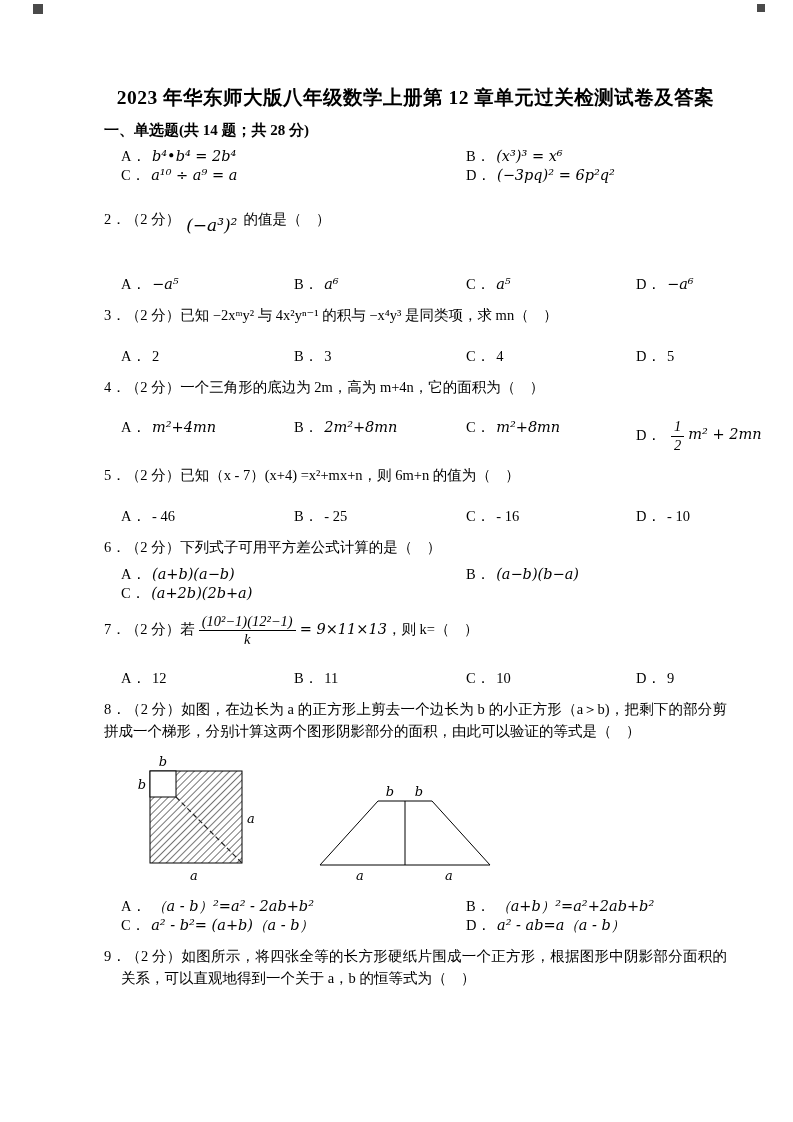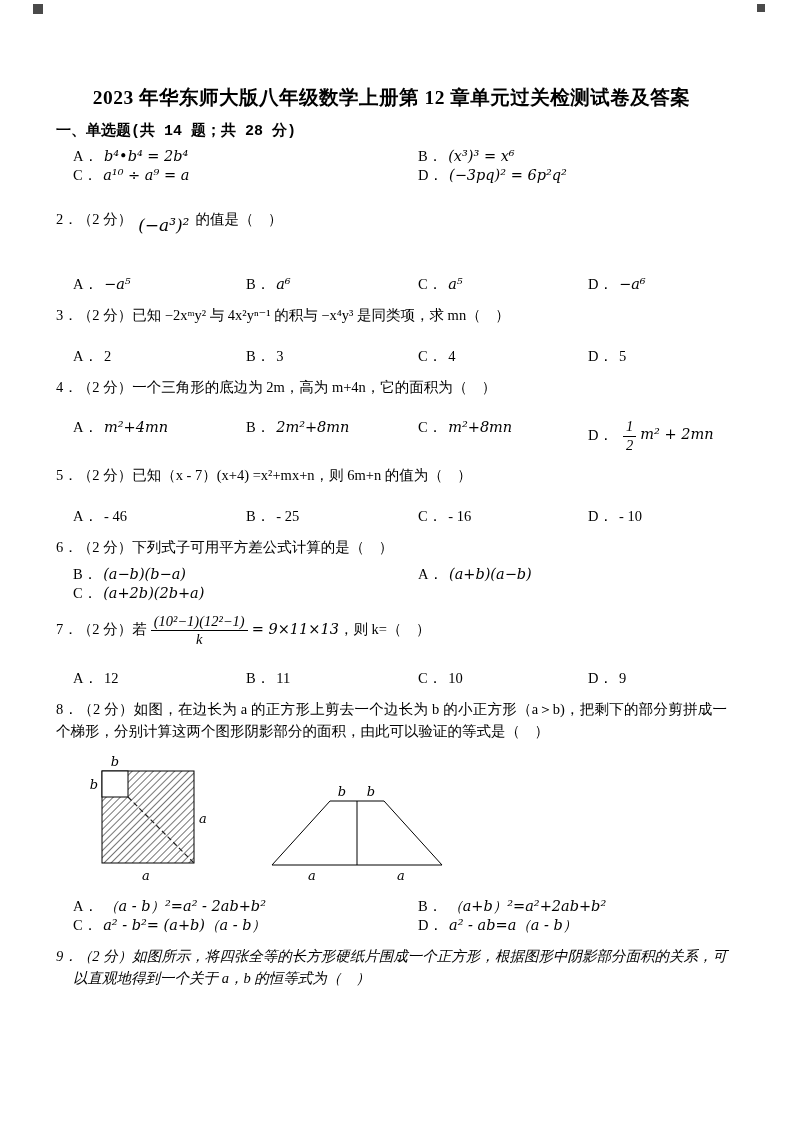--- a/index.html
+++ b/index.html
@@ -2,29 +2,29 @@
 <html><head>
 <meta charset="utf-8">
 <style>
   * { margin:0; padding:0; box-sizing:border-box; }
   html, body { width:793px; }
   body {
     width:793px; height:1122px; background:#ffffff; color:#000;
     font-family:"Liberation Serif","DejaVu Serif",serif;
     font-size:14.5px; overflow:hidden; position:relative;
   }
-  .page { padding:84px 66px 0 56px; }
+  .page { padding:84px 66px 0 104px; }
   .corner-mark { position:absolute; background:#4a4a4a; }
   .corner-mark.left  { left:33px; top:4px; width:10px; height:10px; }
   .corner-mark.right { left:757px; top:4px; width:8px; height:8px; }
   .title { font-size:19.5px; font-weight:700; text-align:center; margin-bottom:10px; letter-spacing:.5px; }
-  .section { font-weight:700; font-size:15px; margin-bottom:4px;font-family:Liberation Mono, monospace; }
+  .section { font-weight:700; font-size:15px; margin-bottom:4px; }
   .q { margin-bottom:2px; }
   .stem { line-height:1.55; text-align:justify; }
-  .hang { padding-left:17px; text-indent:-17px;font-style:italic; }
+  .hang { padding-left:17px; text-indent:-17px; }
   .opts { display:grid; margin:7px 0 10px; padding-left:17px; }
   .opts2 { grid-template-columns:345px 1fr; }
   .opts4 { grid-template-columns:173px 172px 170px 1fr;margin-top:20px; }
   .opt { white-space:nowrap; }
   .olabel { margin-right:6px; }
   .math { font-style:italic; font-family:"DejaVu Serif",serif; }
   .disp { display:inline-block; font-size:17px; vertical-align:-7px; margin:17px 6px; }
   .frac { display:inline-block; text-align:center; vertical-align:middle; font-style:italic; margin:0 4px; line-height:1.2; }
   .fnum { display:block; border-bottom:1.2px solid #000; padding:0 3px; }
   .fden { display:block; }
@@ -91,22 +91,22 @@
       <div class="opt"><span class="olabel">A．</span><span>- 46</span></div>
       <div class="opt"><span class="olabel">B．</span><span>- 25</span></div>
       <div class="opt"><span class="olabel">C．</span><span>- 16</span></div>
       <div class="opt"><span class="olabel">D．</span><span>- 10</span></div>
     </div>
   </div>
 
   <div class="q">
     <div class="stem">6．（2 分）下列式子可用平方差公式计算的是（　）</div>
     <div class="opts opts2">
+      <div class="opt"><span class="olabel">A．</span><span class="math">(a+b)(a−b)</span></div>
       <div class="opt"><span class="olabel">B．</span><span class="math">(a−b)(b−a)</span></div>
-      <div class="opt"><span class="olabel">A．</span><span class="math">(a+b)(a−b)</span></div>
       <div class="opt"><span class="olabel">C．</span><span class="math">(a+2b)(2b+a)</span></div>
     </div>
   </div>
 
   <div class="q">
     <div class="stem">
       <span>7．（2 分）若</span><span class="frac"><span class="fnum">(10²−1)(12²−1)</span><span class="fden">k</span></span><span class="math">= 9×11×13</span><span>，则 k=（　）</span>
     </div>
     <div class="opts opts4">
       <div class="opt"><span class="olabel">A．</span><span>12</span></div>

